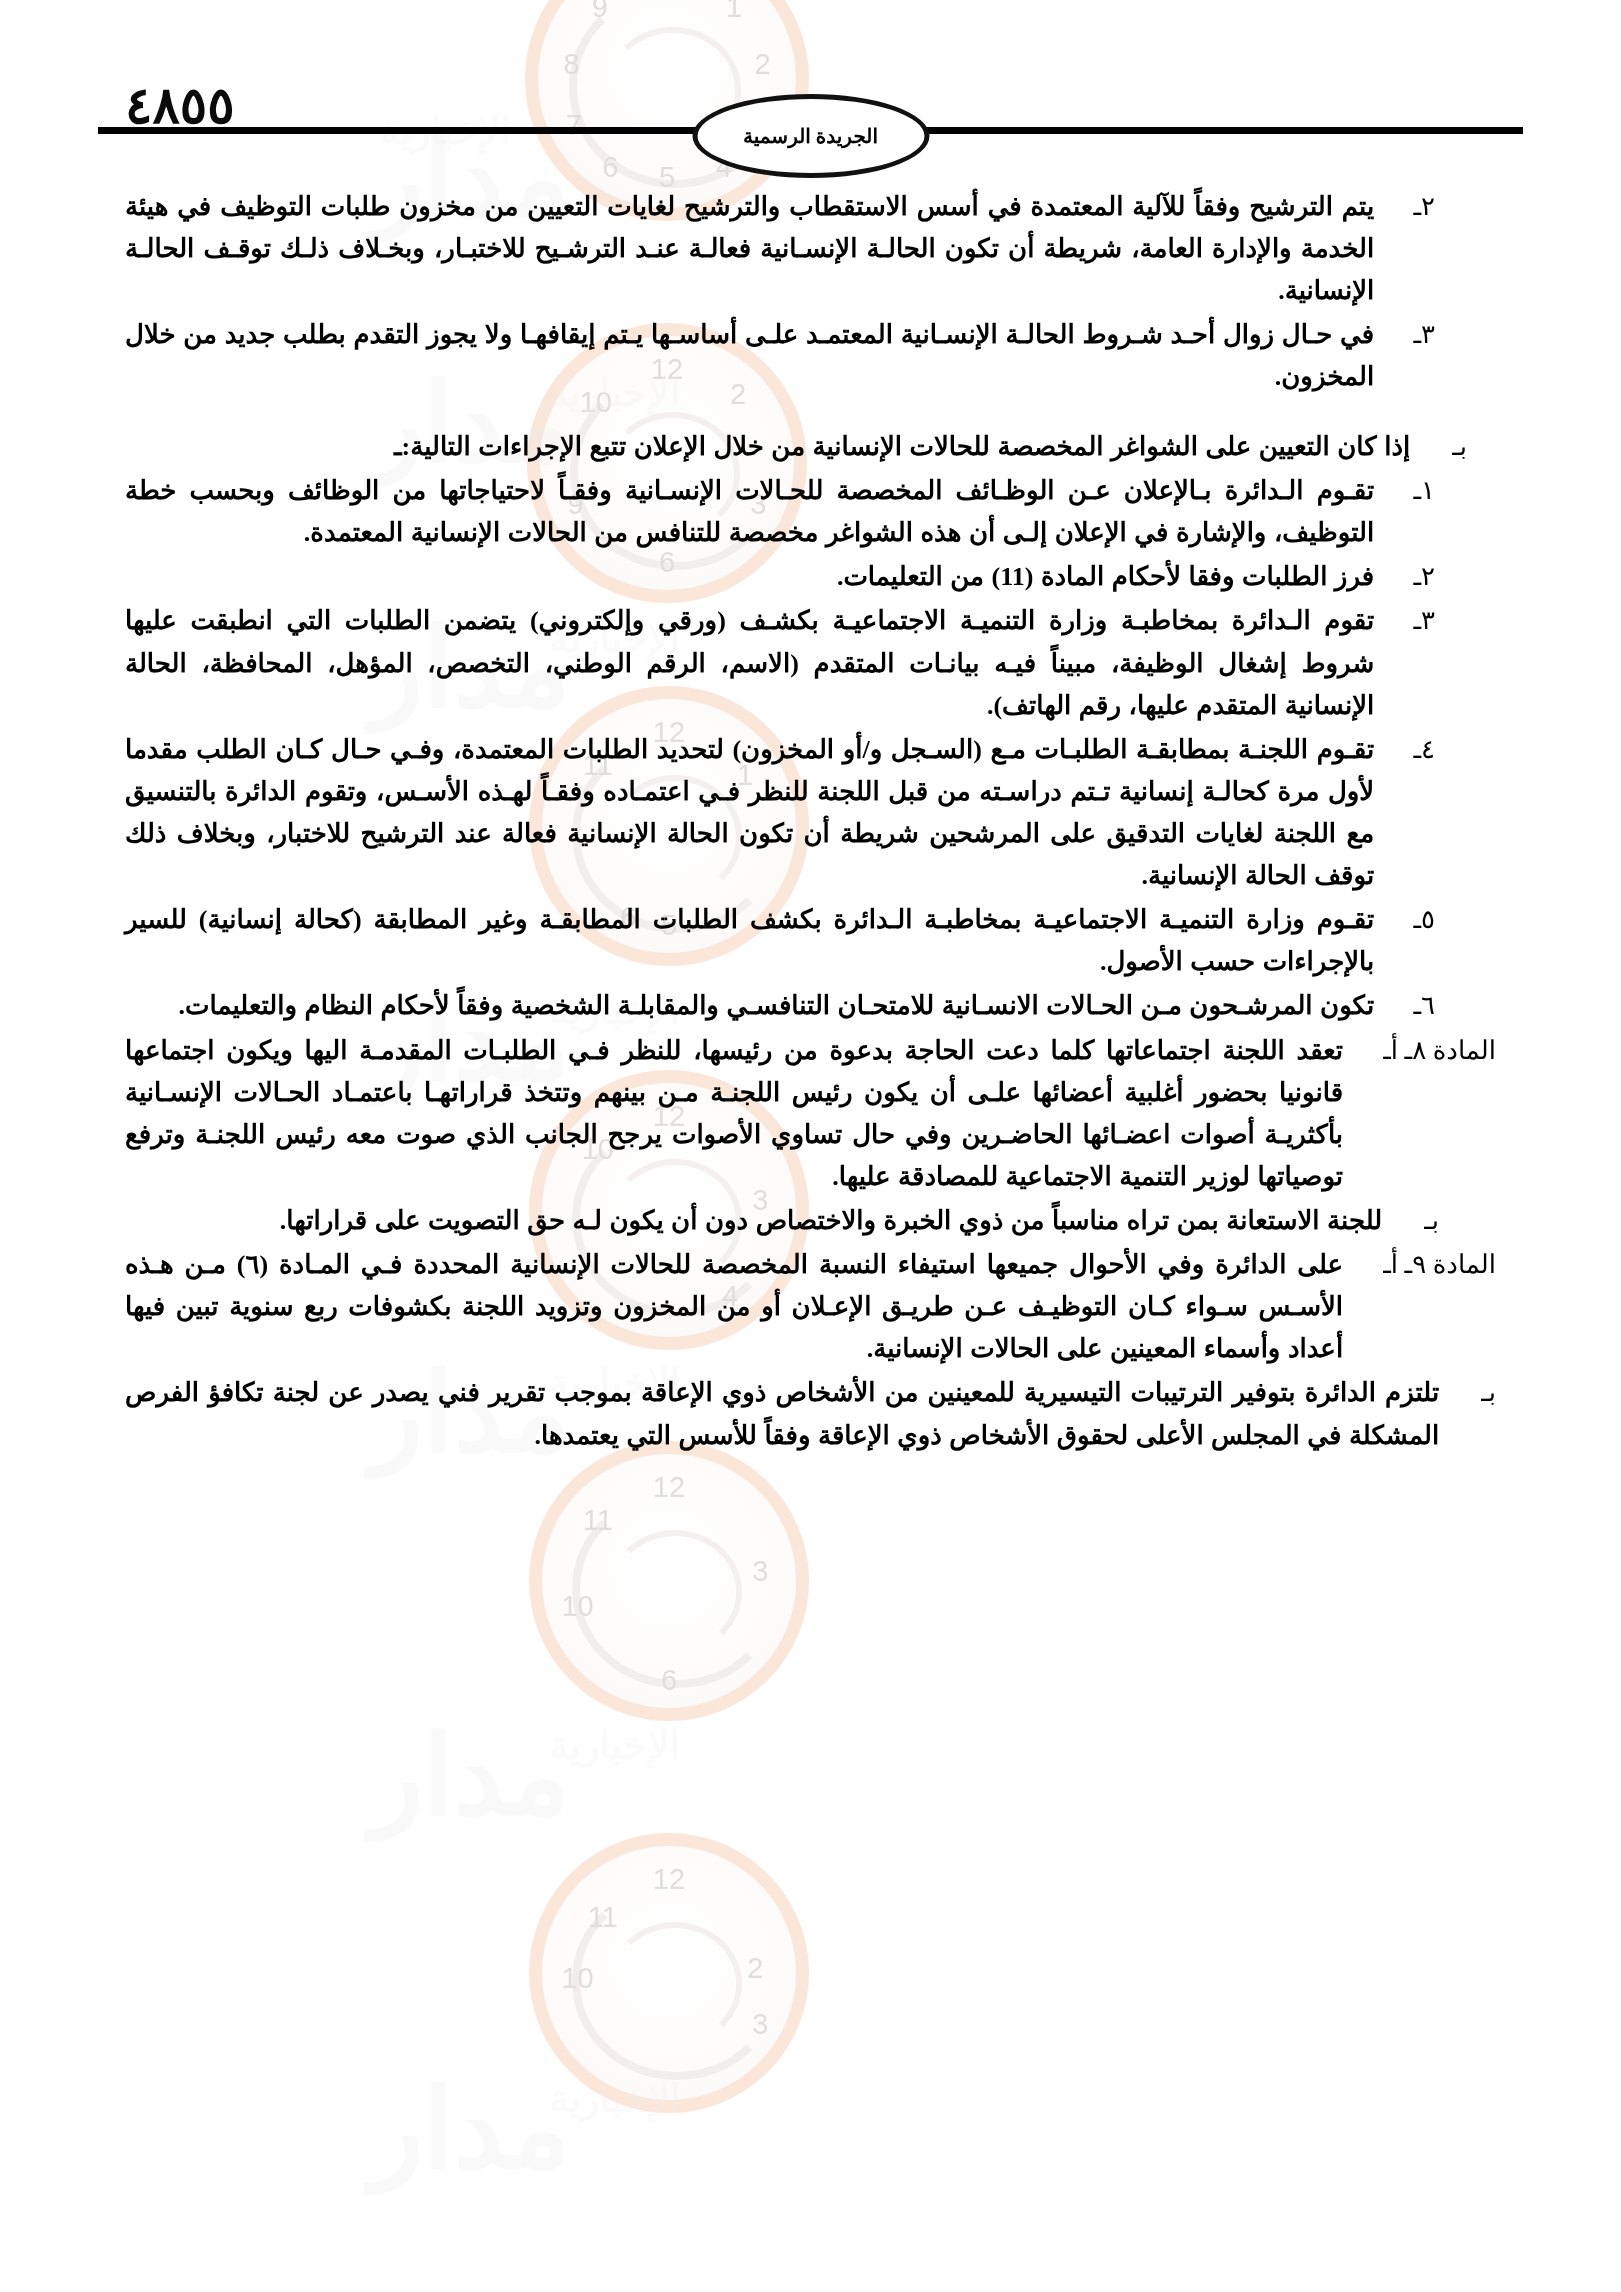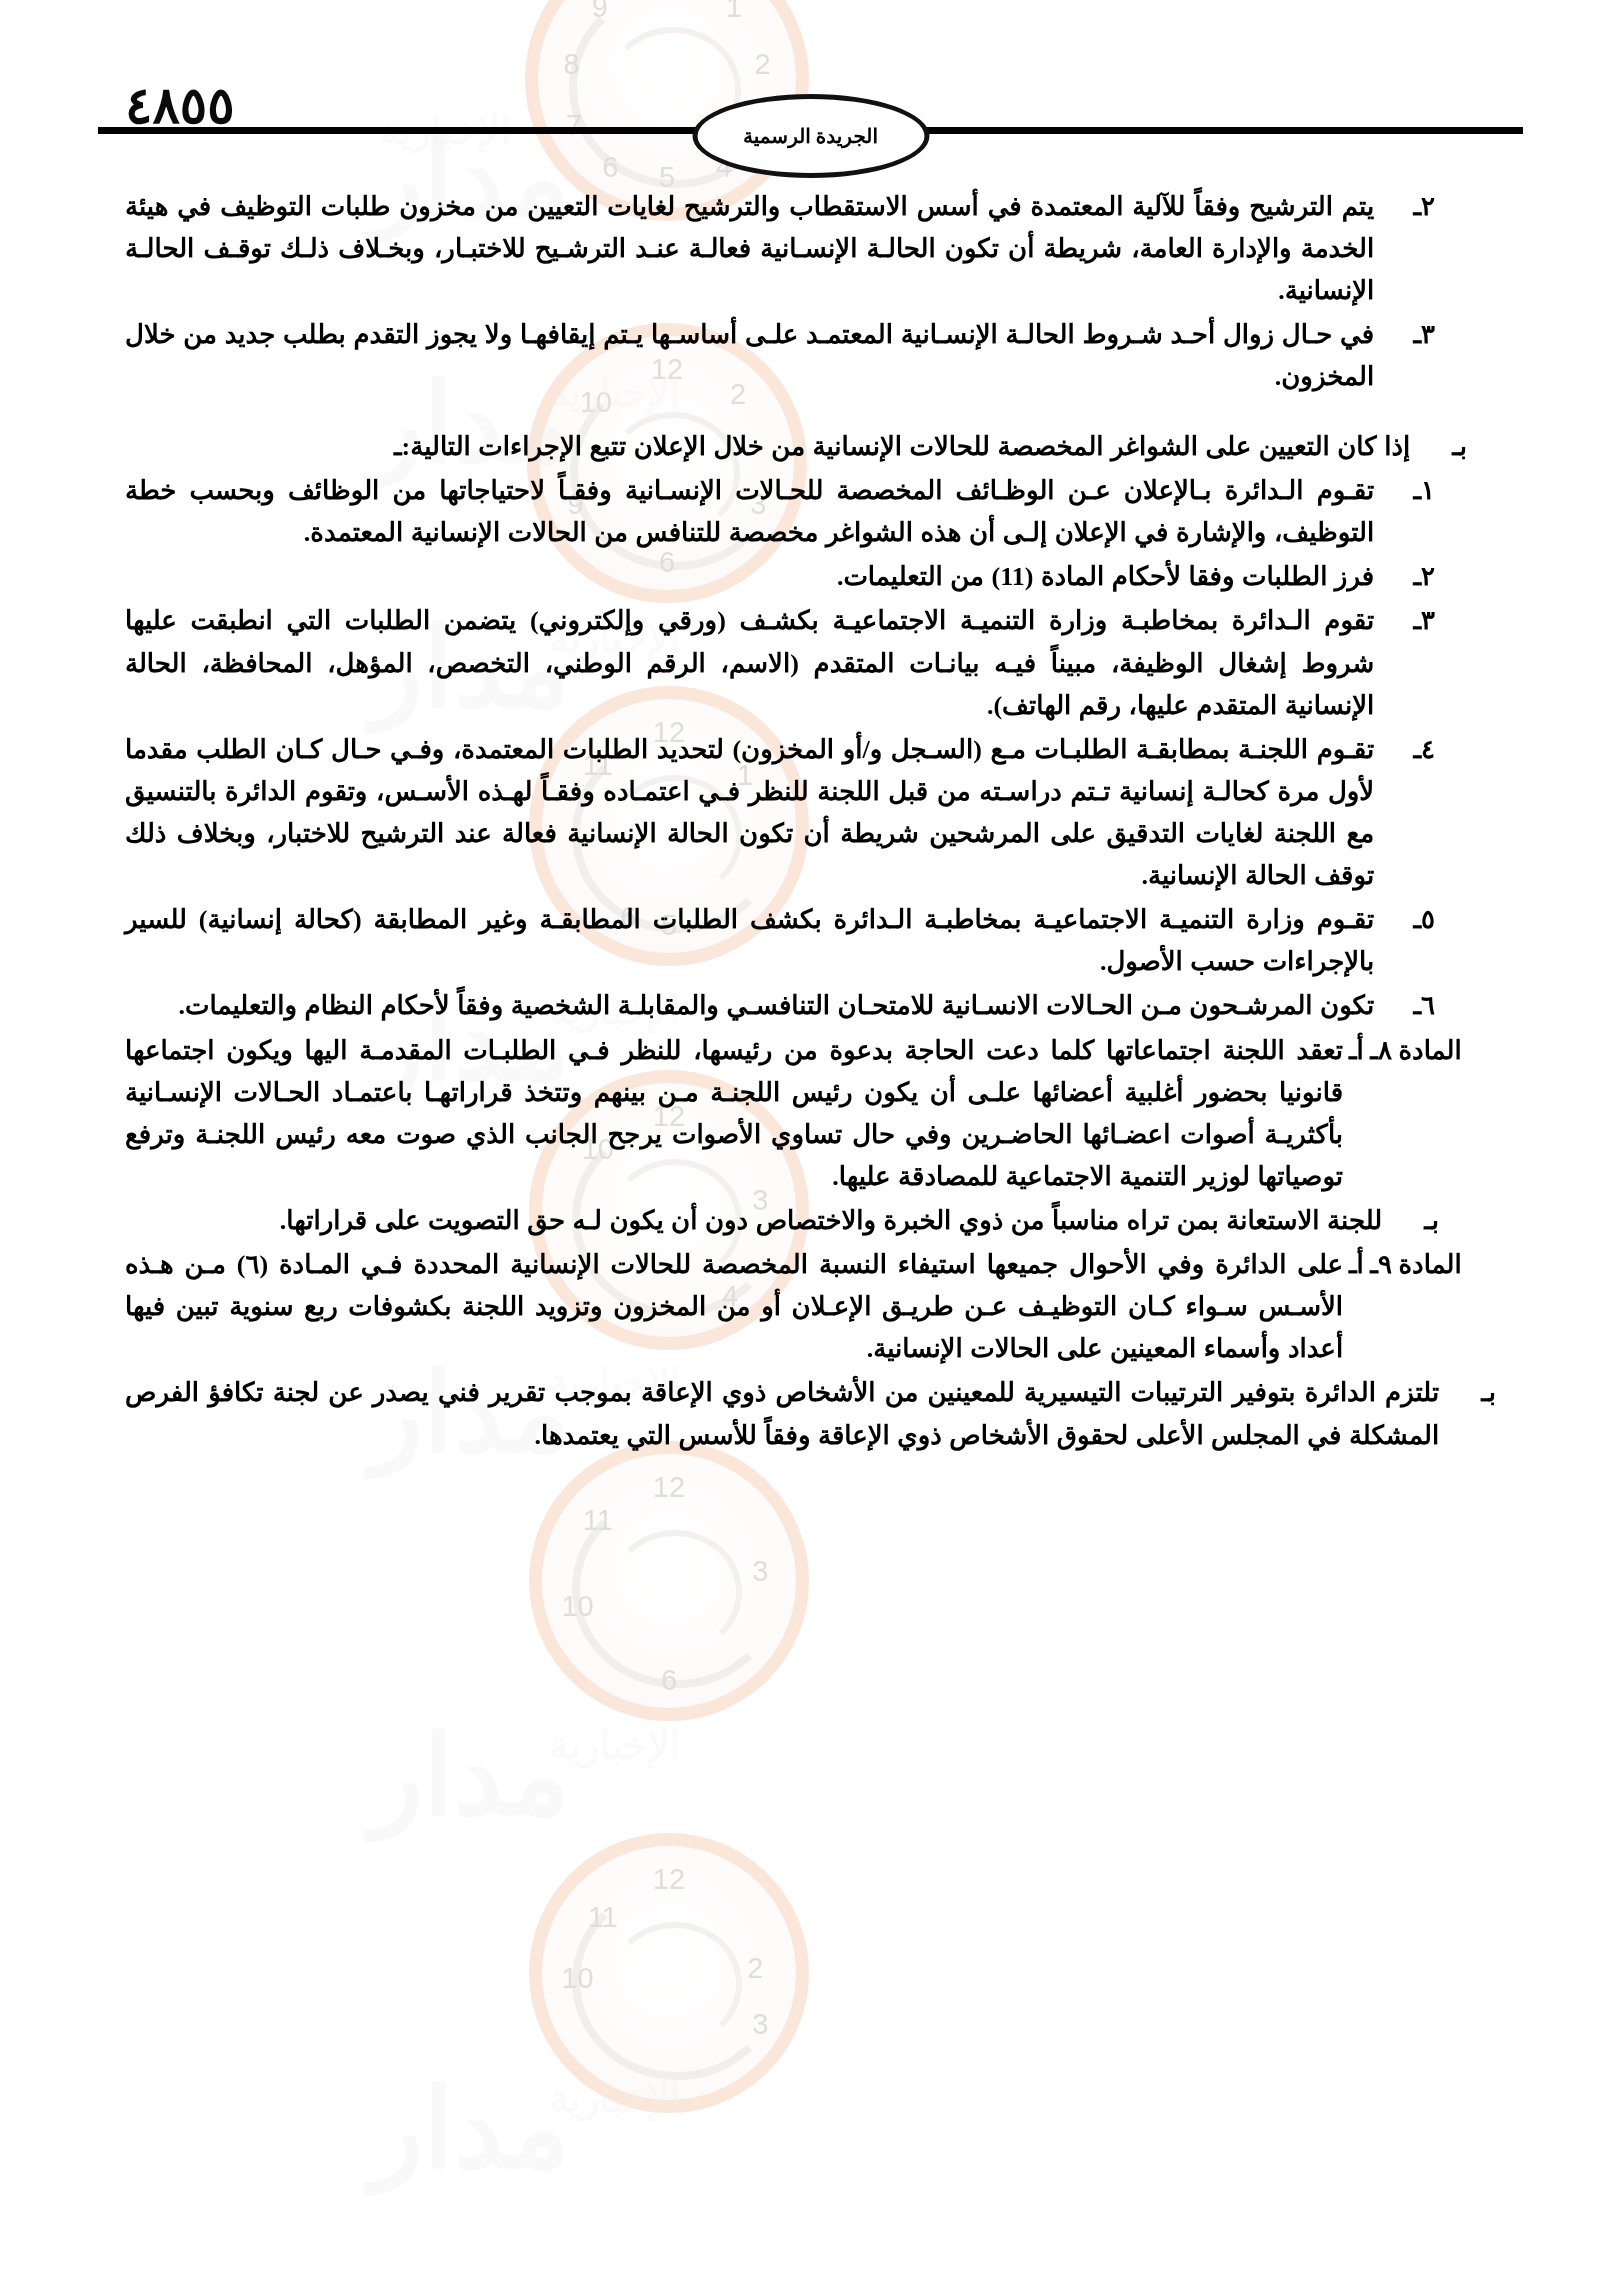--- a/index.html
+++ b/index.html
@@ -144,29 +144,29 @@
   }
   .blk {
     display: flex;
     flex-direction: row;
     align-items: flex-start;
     margin-bottom: 2px;
   }
   .marker {
     flex: 0 0 auto;
     font-family: "Liberation Serif", serif;
-    font-weight: bold;
+    font-weight: normal;
     font-size: 26px;
     line-height: 1.62;
     white-space: nowrap;
     color: #000;
   }
   .m-num   { width: 53px; text-align: right; padding-left: 7.8px; }
   .m-let   { width: 49px; text-align: right; padding-left: 7.8px; }
-  .m-art   { width: 147px; text-align: left; padding-left: 5.9px; }
+  .m-art   { width: 147px; text-align: right; padding-left: 5.9px; }
 
   .txt {
     flex: 1 1 auto;
     font-family: "Liberation Serif", serif;
     font-weight: bold;
     font-size: 26px;
     line-height: 1.62;
     text-align: justify;
     text-align-last: right;
     color: #000;

